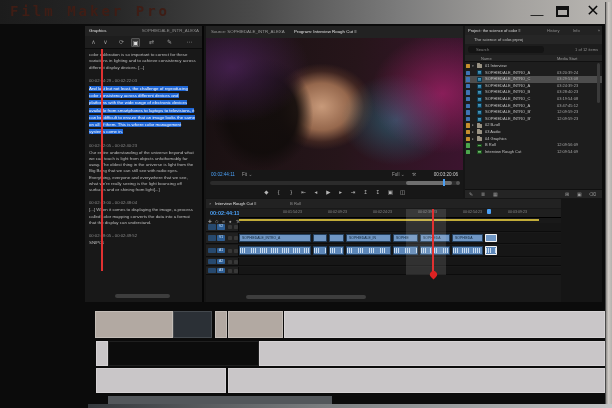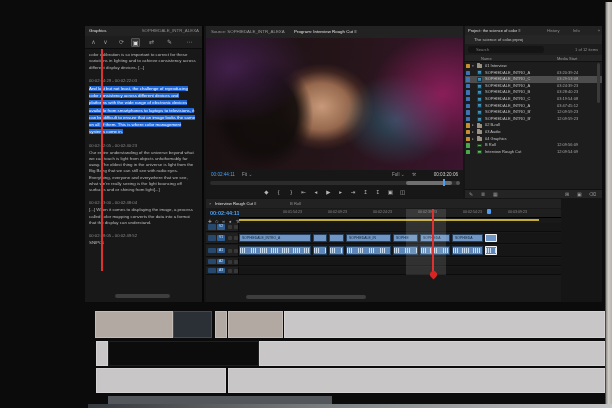--- a/index.html
+++ b/index.html
@@ -138,20 +138,26 @@
   
   .blk { position:absolute; border:1px solid rgba(255,255,255,.22); }
   .beige { background:#b2a9a2; } .lgray { background:#c9c6c8; } .dark { background:#2b3036; border-color:rgba(255,255,255,.12);} .black { background:#0c0c0c; border-color:#1f1f1f; }
   #blk-k { background:#53575b; border:none; }
 </style>
 </head>
 <body>
 
 <div id="window">
 
+  <div id="titlebar" class="abs">
+    <div id="title-text" class="abs">Film Maker Pro</div>
+    <div id="btn-min" class="abs winbtn">—</div>
+    <div id="btn-max" class="abs"></div>
+    <div id="btn-close" class="abs winbtn">✕</div>
+  </div>
 
   <div id="app" class="abs">
 
     <div id="text-panel" class="abs">
       <div id="text-panel-header" class="abs">
         <span id="tp-tab" class="abs panel-tab active">Graphics</span>
         <span id="tp-clipname" class="abs">SOPHIEDALE_INTR_ALEXA</span>
       </div>
       <div id="tp-toolbar" class="abs">
         <span class="abs tp-icon" style="left:4px">∧</span>

